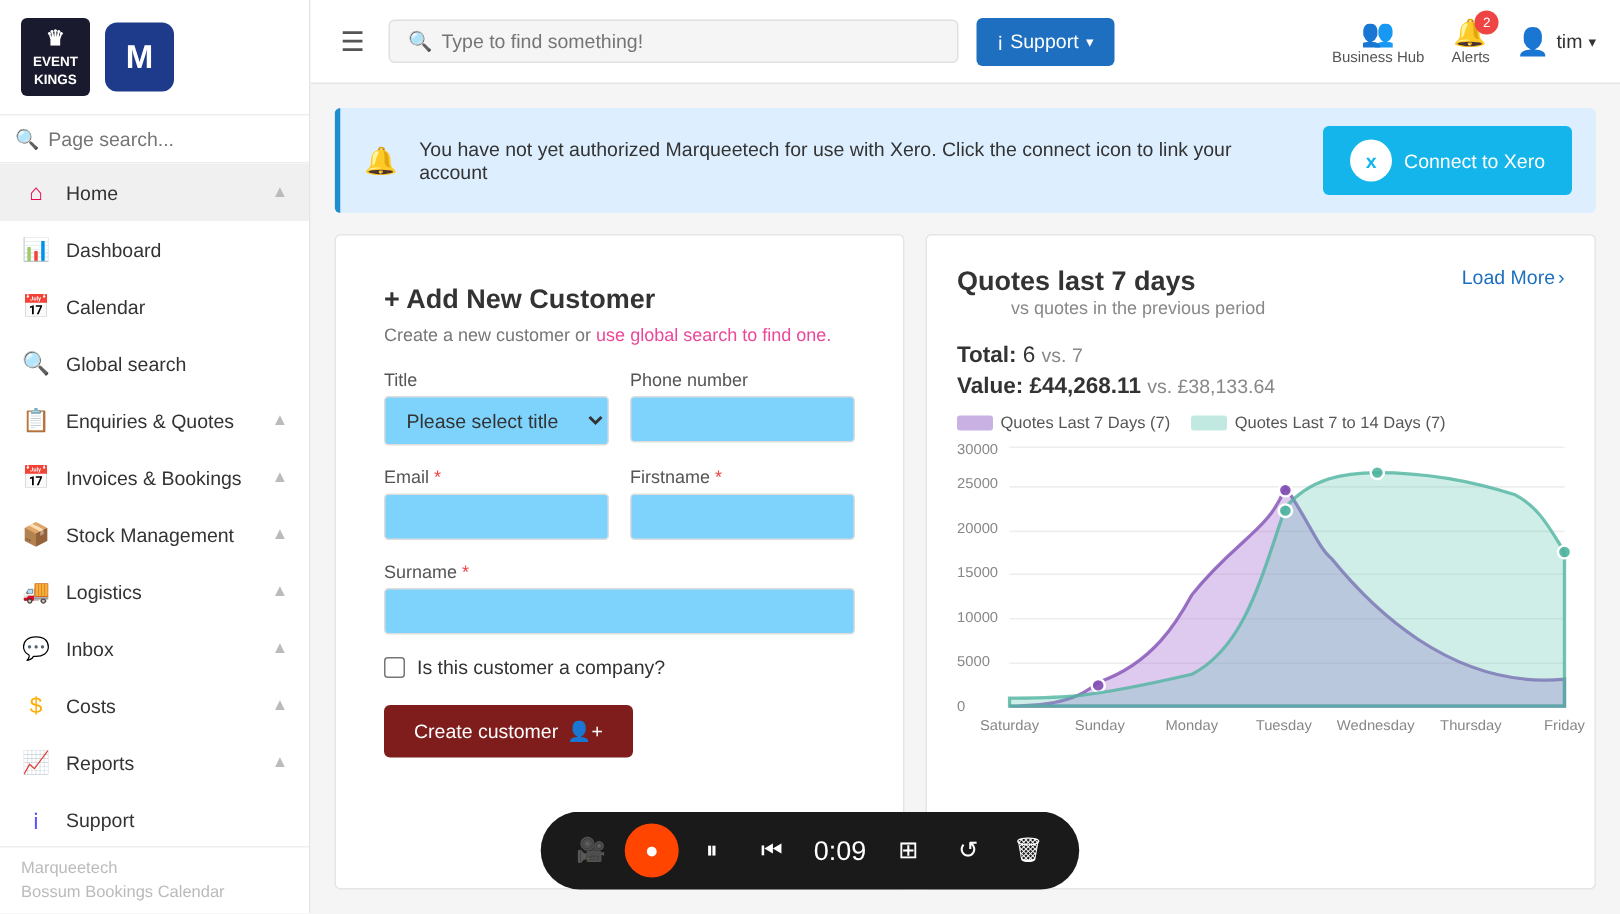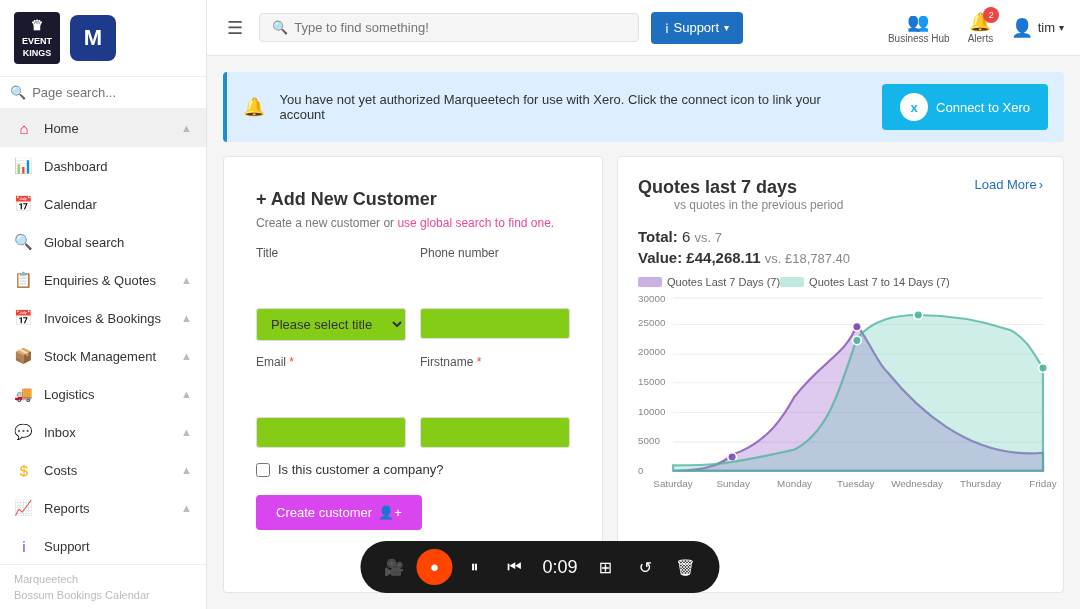--- a/index.html
+++ b/index.html
@@ -332,56 +332,55 @@
     .form-row {
       display: flex;
       gap: 14px;
       margin-bottom: 14px;
     }
 
     .form-group {
       display: flex;
       flex-direction: column;
       flex: 1;
-      gap: 44px;
     }
 
     .form-label {
       font-size: 12px;
       color: #555;
       margin-bottom: 4px;
     }
 
     .form-label .required { color: #e44; }
 
     .form-input, .form-select {
       border: 1px solid #ddd;
       border-radius: 3px;
       padding: 7px 10px;
       font-size: 13px;
       color: #333;
       outline: none;
       width: 100%;
-      background: #84cc16;
+      background: #7dd3fc;
     }
 
     .form-select { appearance: auto; }
 
     .checkbox-row {
       display: flex;
       align-items: center;
       gap: 8px;
       margin-bottom: 18px;
     }
 
     .checkbox-row input[type="checkbox"] { width: 14px; height: 14px; }
     .checkbox-row label { font-size: 13px; color: #333; }
 
     .create-btn {
-      background: #d946ef;
+      background: #7f1d1d;
       color: #fff;
       border: none;
       border-radius: 4px;
       padding: 10px 20px;
       cursor: pointer;
       font-size: 13px;
       display: flex;
       align-items: center;
       gap: 6px;
     }
@@ -407,20 +406,21 @@
     }
 
     .quotes-stats { margin-bottom: 10px; }
     .stat-line { font-size: 15px; color: #333; margin-bottom: 4px; }
     .stat-label { font-weight: 700; }
     .stat-vs { color: #888; font-size: 13px; }
     .stat-value { font-weight: 700; color: #333; }
 
     .chart-legend {
       display: flex;
+      gap: 14px;
       margin-bottom: 8px;
       font-size: 11px;
       color: #555;
     }
 
     .legend-item { display: flex; align-items: center; gap: 5px; }
     .legend-swatch { width: 24px; height: 10px; border-radius: 2px; }
     .legend-purple { background: rgba(150, 100, 200, 0.5); }
     .legend-teal { background: rgba(100, 200, 180, 0.4); }
 
@@ -642,20 +642,29 @@
           </div>
           <div class="form-group">
             <label class="form-label">
               <span>Firstname</span>
               <span class="required">*</span>
             </label>
             <input class="form-input" type="text" style="">
           </div>
         </div>
 
+        <div class="form-row">
+          <div class="form-group">
+            <label class="form-label">
+              <span>Surname</span>
+              <span class="required">*</span>
+            </label>
+            <input class="form-input" type="text" style="">
+          </div>
+        </div>
 
         <div class="checkbox-row">
           <input type="checkbox" id="is-company" style="">
           <label for="is-company">Is this customer a company?</label>
         </div>
 
         <button class="create-btn">
           <span>Create customer</span>
           <span>👤+</span>
         </button>
@@ -675,21 +684,21 @@
 
         <div class="quotes-stats">
           <div class="stat-line">
             <span class="stat-label">Total:</span>
             <span> </span><span>6</span>
             <span> </span><span class="stat-vs">vs. 7</span>
           </div>
           <div class="stat-line">
             <span class="stat-label">Value:</span>
             <span> </span><span class="stat-value">£44,268.11</span>
-            <span> </span><span class="stat-vs">vs. £18,787.40</span>
+            <span> </span><span class="stat-vs">vs. £38,133.64</span>
           </div>
         </div>
 
         <div class="chart-legend">
           <div class="legend-item">
             <div class="legend-swatch legend-purple"></div>
             <span>Quotes Last 7 Days (7)</span>
           </div>
           <div class="legend-item">
             <div class="legend-swatch legend-teal"></div>

